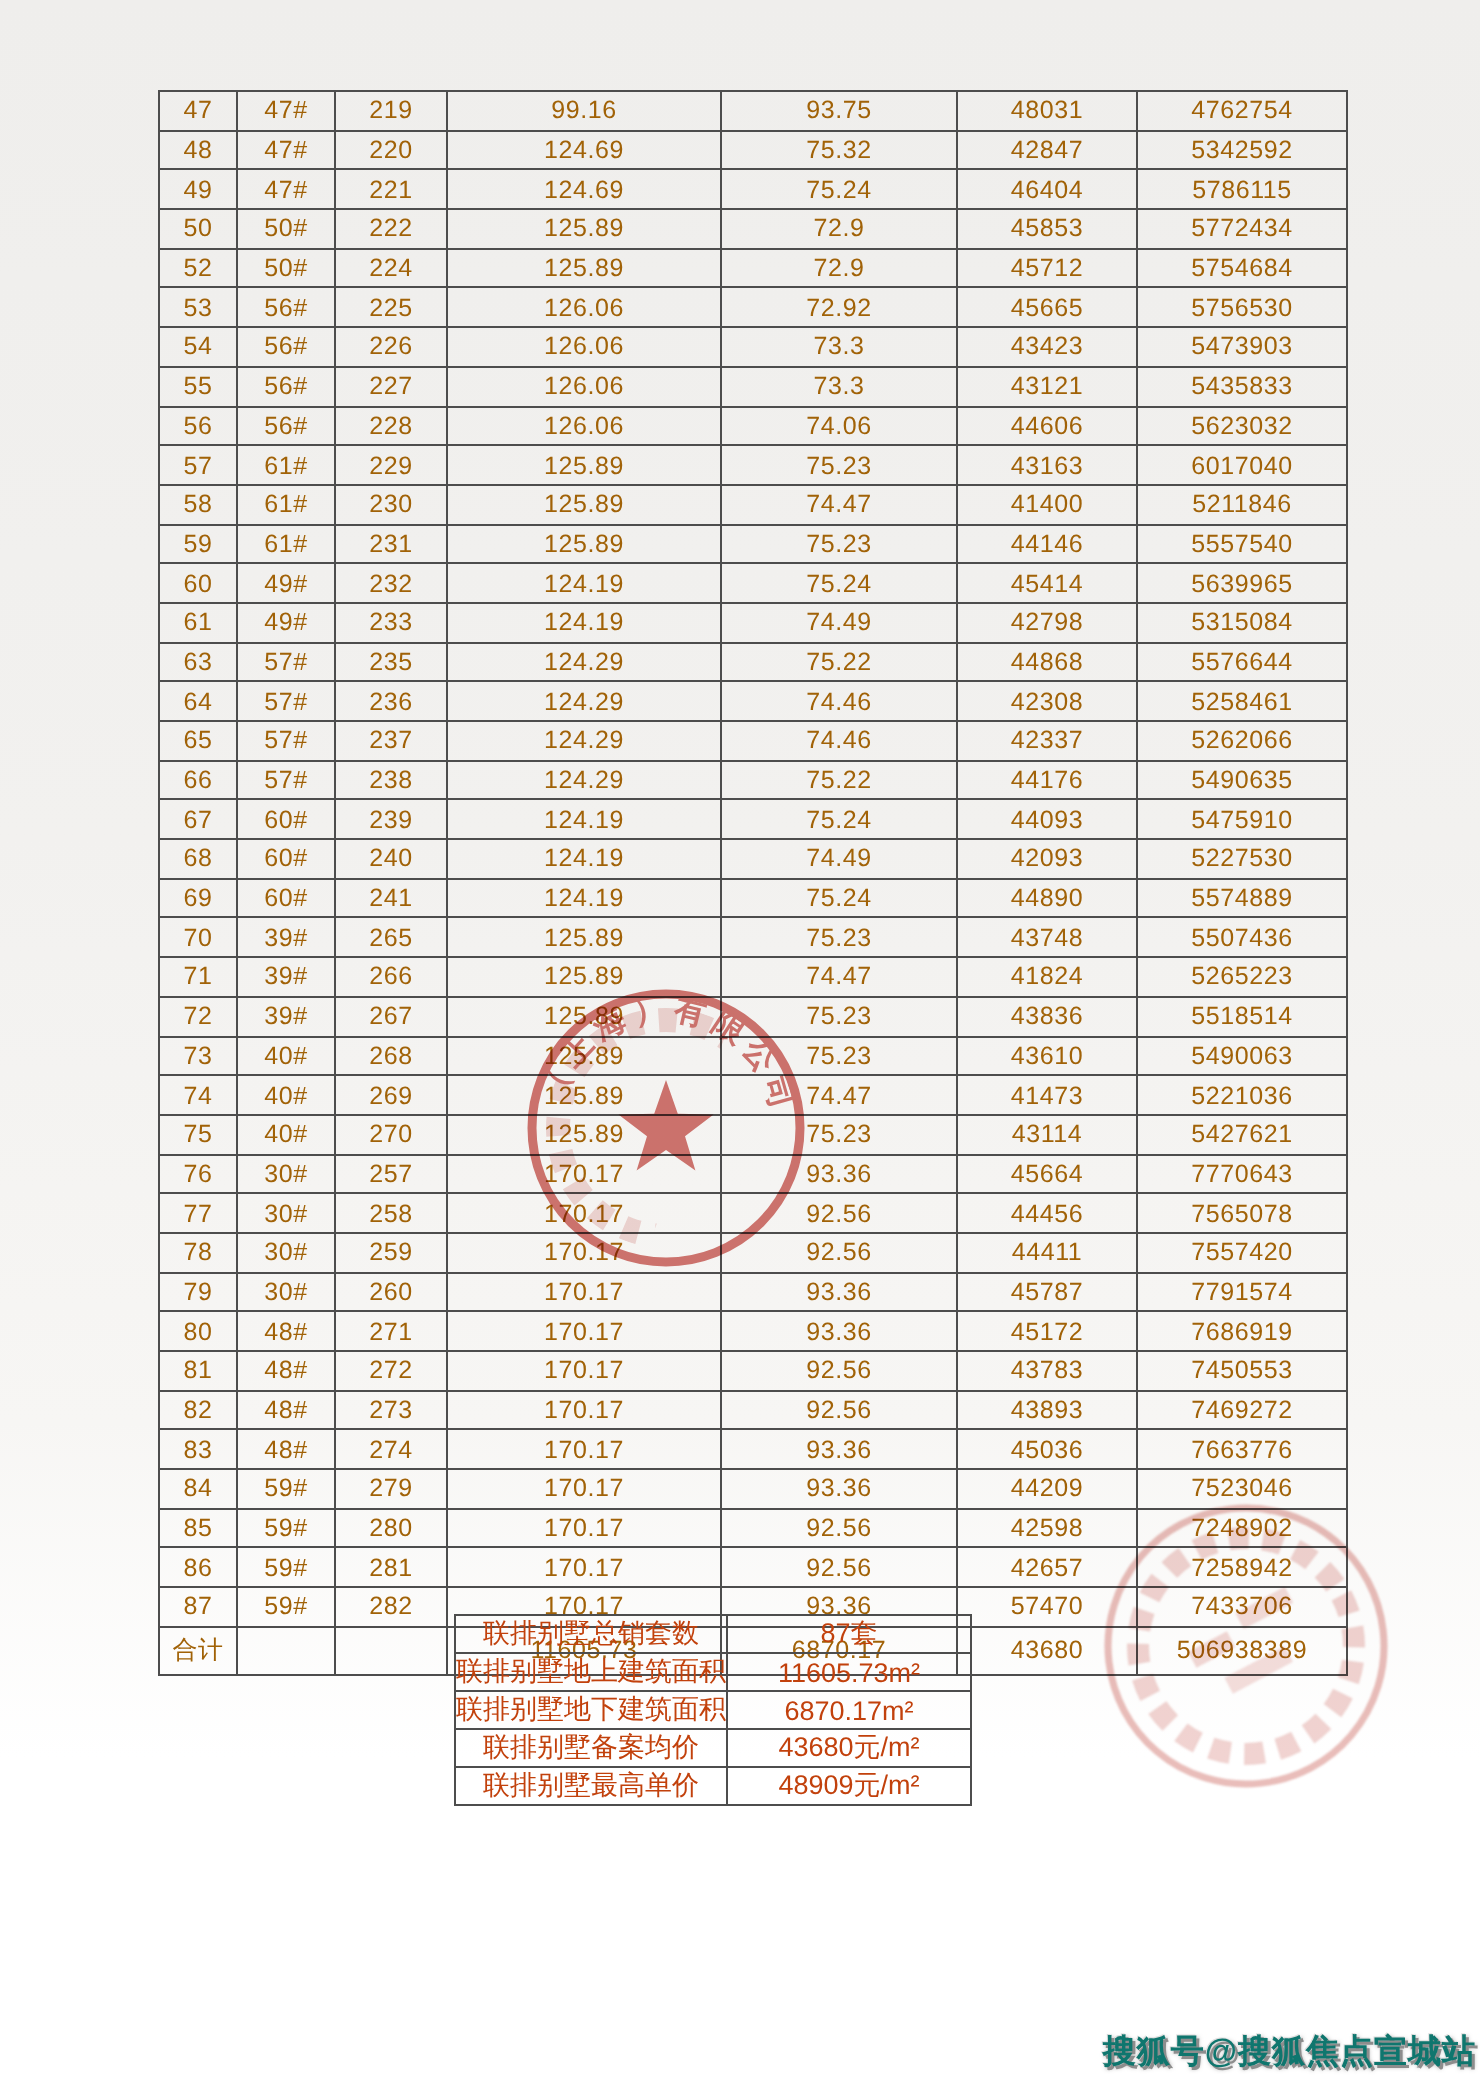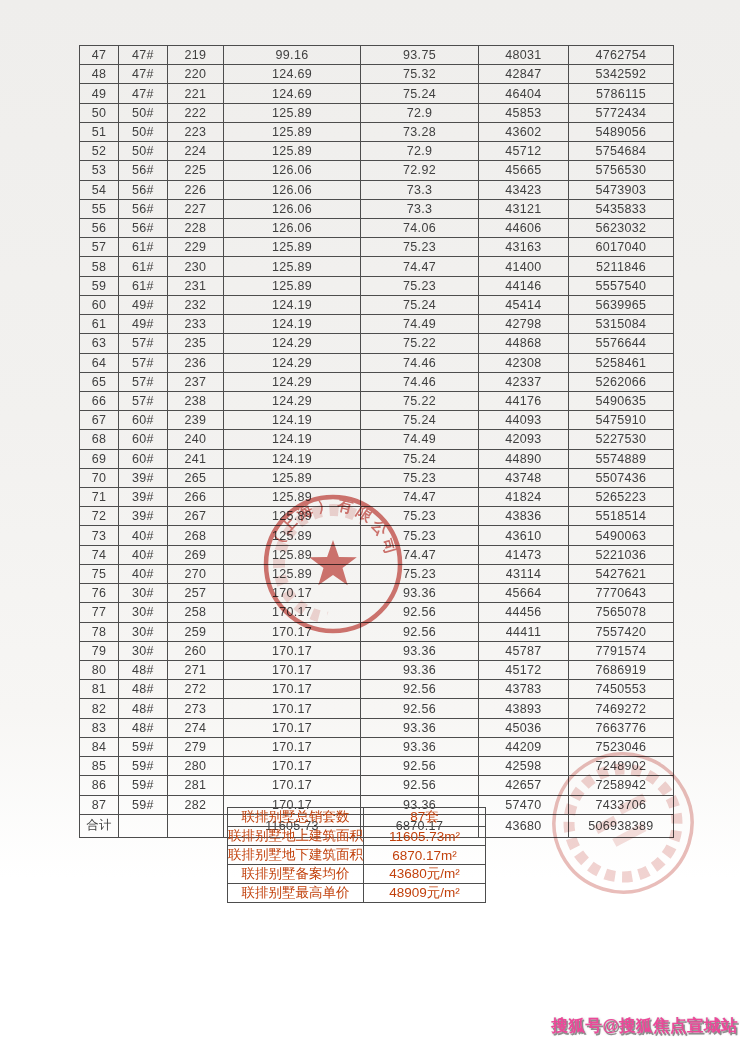--- a/index.html
+++ b/index.html
@@ -6,41 +6,41 @@
   body{
     width:740px;height:1046px;position:relative;overflow:hidden;
     background:linear-gradient(180deg,#efeeec 0%,#f2f1ef 40%,#f7f6f4 68%,#ffffff 84%,#ffffff 100%);
     font-family:"Liberation Sans","DejaVu Sans",sans-serif;
     -webkit-font-smoothing:antialiased;
   }
   .page{position:absolute;inset:0;}
   table{border-collapse:collapse;table-layout:fixed;}
   .main-table{
     position:absolute;left:79px;top:45px;width:594px;height:793px;
-    font-size:12.5px;color:#404040;letter-spacing:.3px;
+    font-size:12.5px;color:#a16207;letter-spacing:.3px;
   }
   .main-table td{
     border:1.5px solid #4d4d4d;text-align:center;vertical-align:middle;
     padding:0;overflow:hidden;white-space:nowrap;
   }
   .summary-table{
     position:absolute;left:227px;top:807px;width:258px;height:90px;
     font-size:13.5px;color:#c2410c;font-weight:500;
   }
   .summary-table td{
     border:1.5px solid #4d4d4d;text-align:center;vertical-align:middle;
     padding:0;overflow:hidden;white-space:nowrap;
   }
   .stamp{position:absolute;mix-blend-mode:multiply;pointer-events:none;}
   .stamp-center{left:258px;top:489px;filter:blur(.3px);opacity:.8;}
   .stamp-corner{left:548px;top:748px;filter:blur(.6px);opacity:.62;}
   .watermark{
     position:absolute;right:2px;top:1015px;
     font-size:16.5px;font-weight:700;letter-spacing:.5px;
-    color:#ec4899;
+    color:#0f766e;
     text-shadow:1.5px 1.5px 0 #8d8d8d,-.5px -.5px 0 #dedede,1px 1px 2px rgba(90,90,90,.55);
   }
 </style>
 </head>
 <body>
 
 <div class="page">
 
   <table class="main-table">
     <colgroup>
@@ -83,29 +83,20 @@
         <tr>
           <td>50</td>
           <td>50#</td>
           <td>222</td>
           <td>125.89</td>
           <td>72.9</td>
           <td>45853</td>
           <td>5772434</td>
         </tr>
         <tr>
-          <td>51</td>
-          <td>50#</td>
-          <td>223</td>
-          <td>125.89</td>
-          <td>73.28</td>
-          <td>43602</td>
-          <td>5489056</td>
-        </tr>
-        <tr>
           <td>52</td>
           <td>50#</td>
           <td>224</td>
           <td>125.89</td>
           <td>72.9</td>
           <td>45712</td>
           <td>5754684</td>
         </tr>
         <tr>
           <td>53</td>

